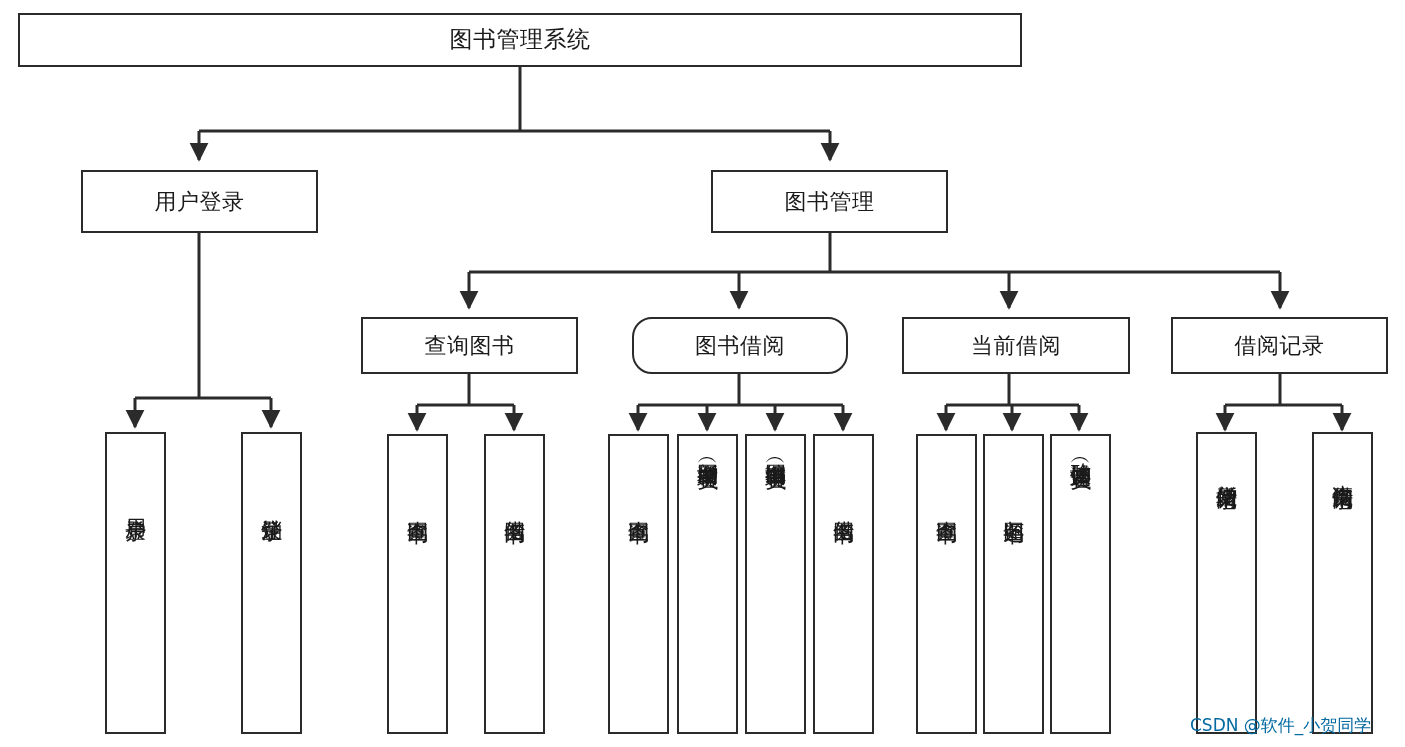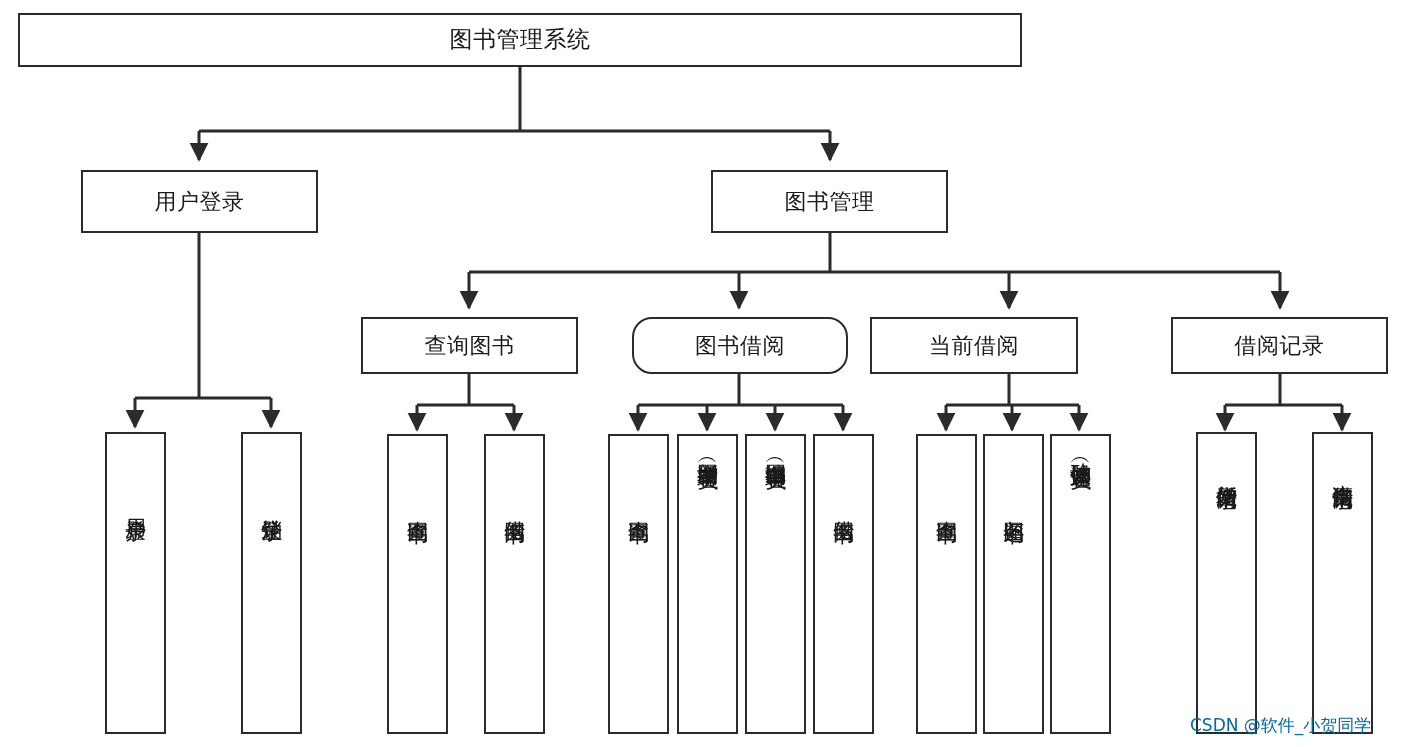--- a/index.html
+++ b/index.html
@@ -151,21 +151,21 @@
   </div>
 
   <div class="node h-node" style="left:361px; top:317px; width:217px; height:57px;">
     <span class="lbl">查询图书</span>
   </div>
 
   <div class="node h-node" style="left:632px; top:317px; width:216px; height:57px;border-radius:20px;">
     <span class="lbl">图书借阅</span>
   </div>
 
-  <div class="node h-node" style="left:870px; top:317px; width:208px; height:57px;">
+  <div class="node h-node" style="left:902px; top:317px; width:228px; height:57px;">
     <span class="lbl">当前借阅</span>
   </div>
 
   <div class="node h-node" style="left:1171px; top:317px; width:217px; height:57px;">
     <span class="lbl">借阅记录</span>
   </div>
 
   <div class="node v-node low" style="left:105px; top:432px; width:61px; height:302px;">
     <span class="lbl">用户登录</span>
   </div>

